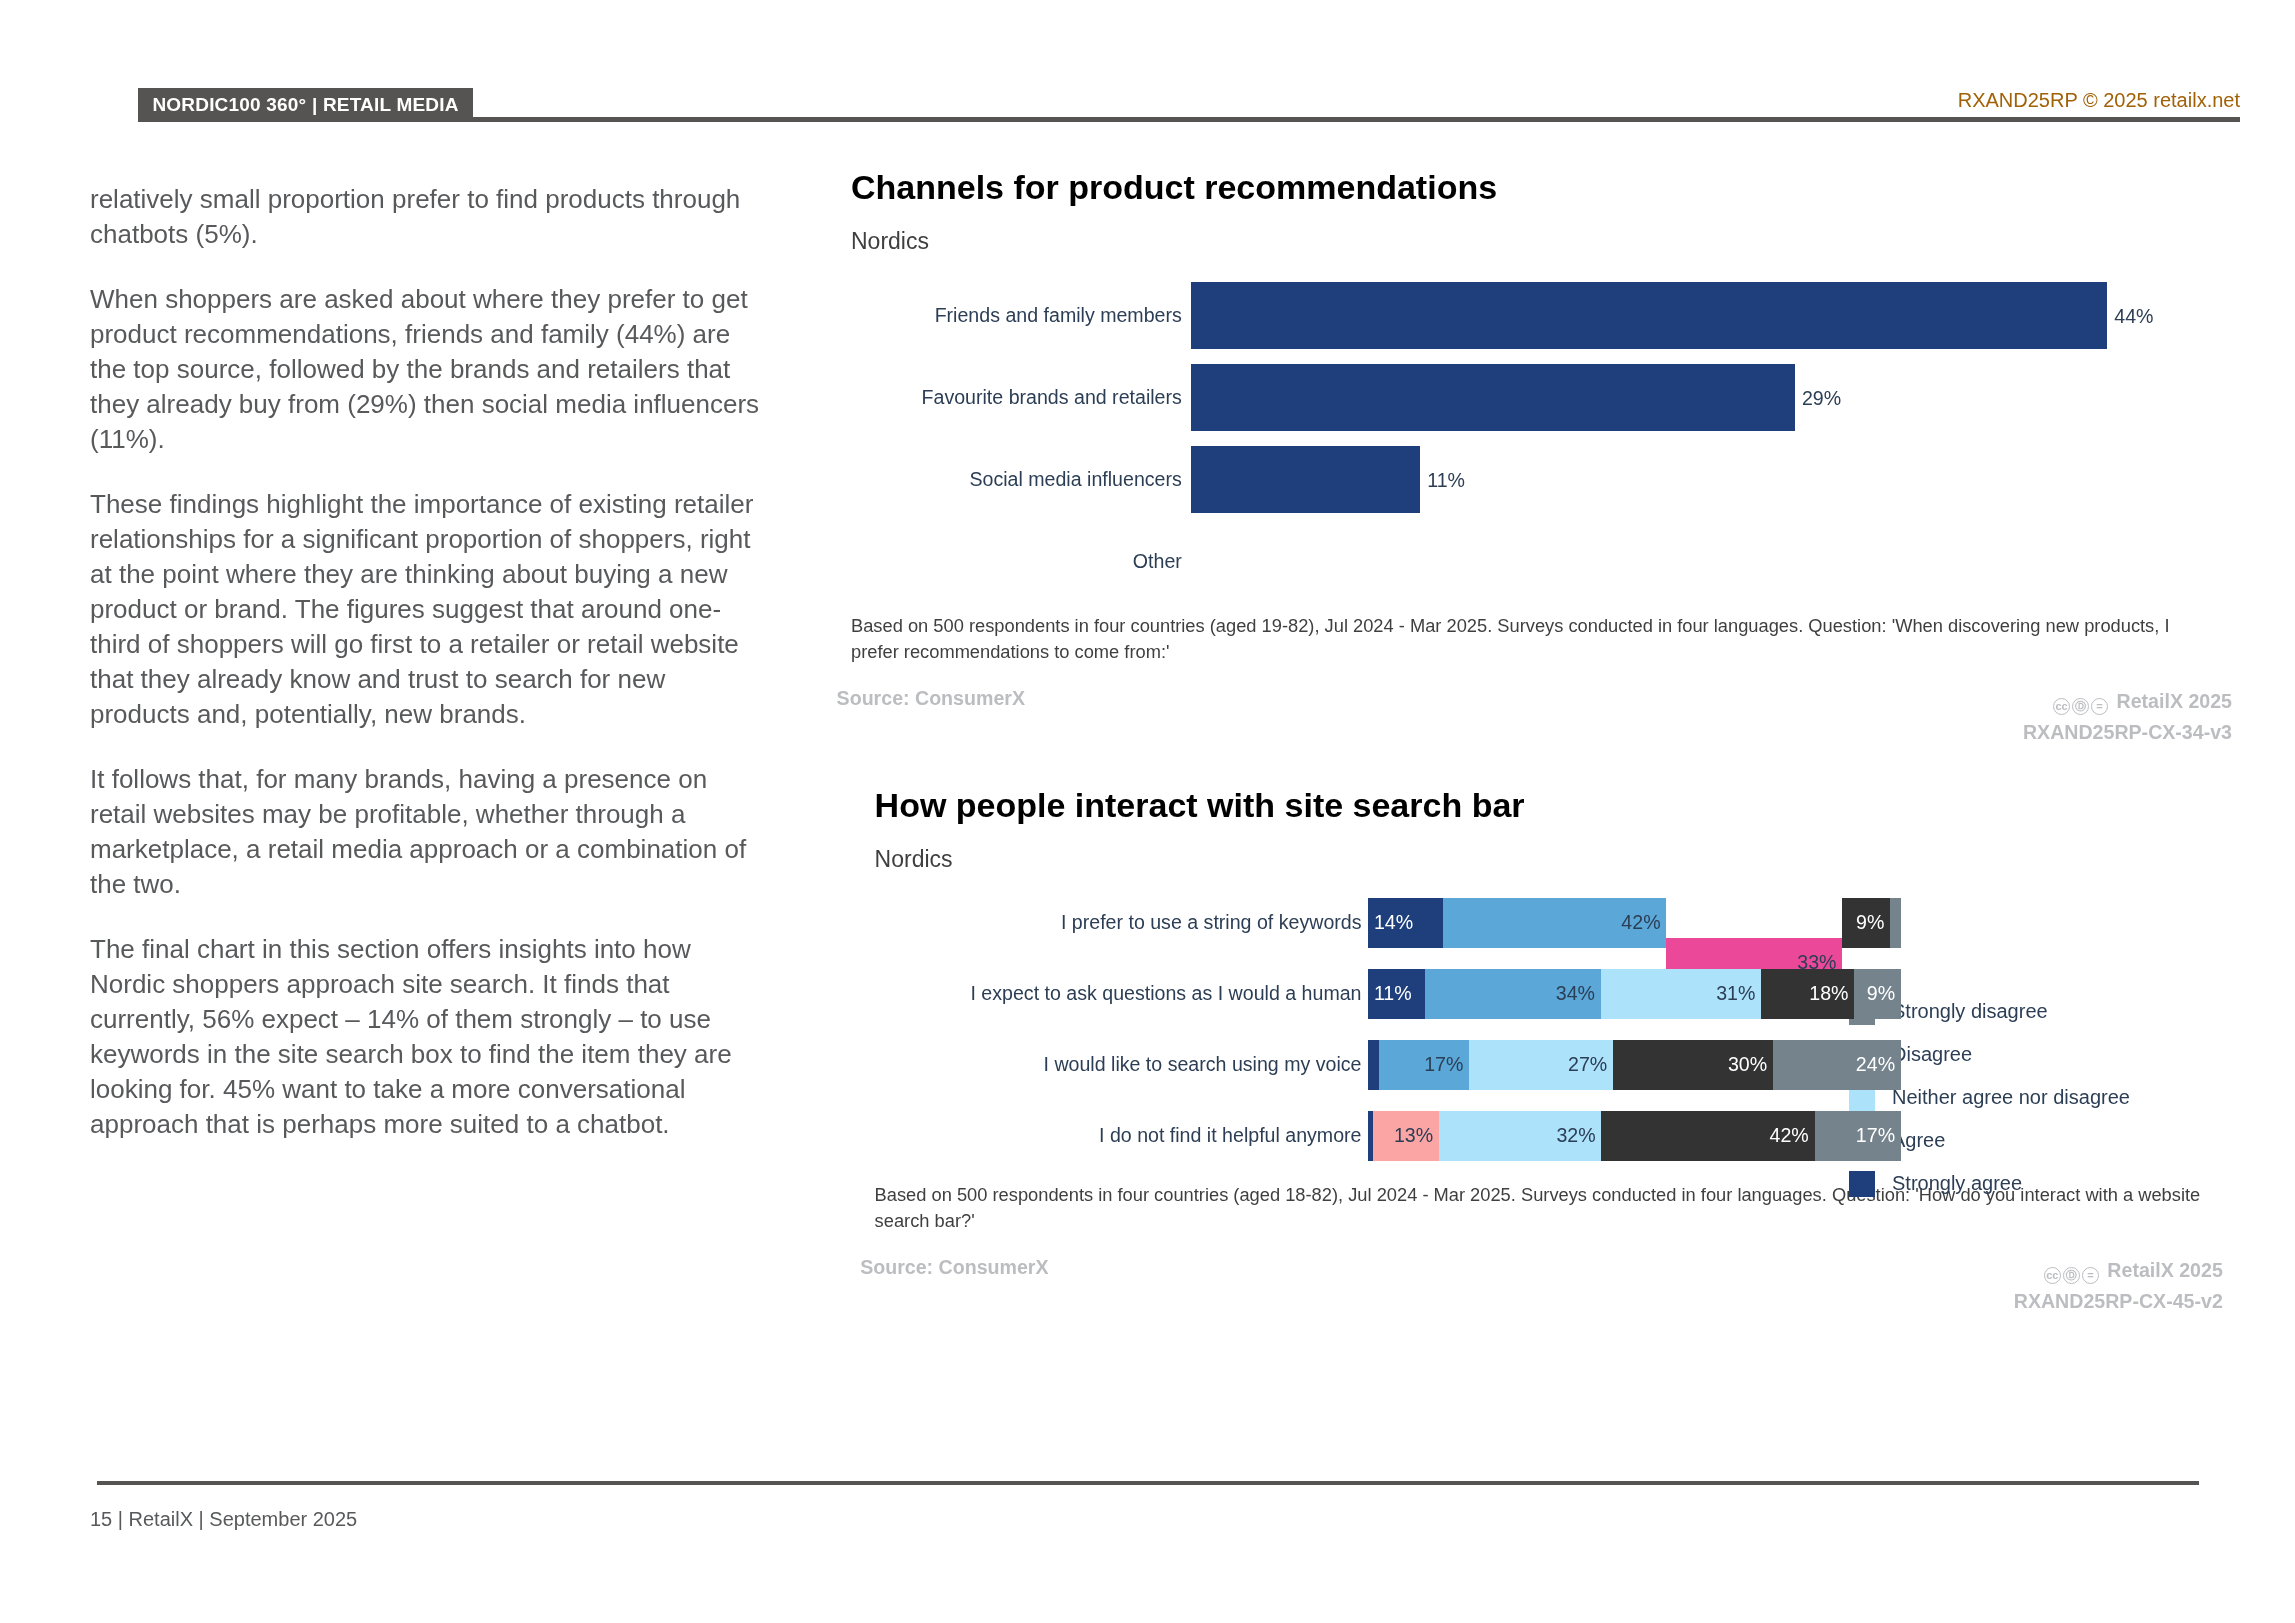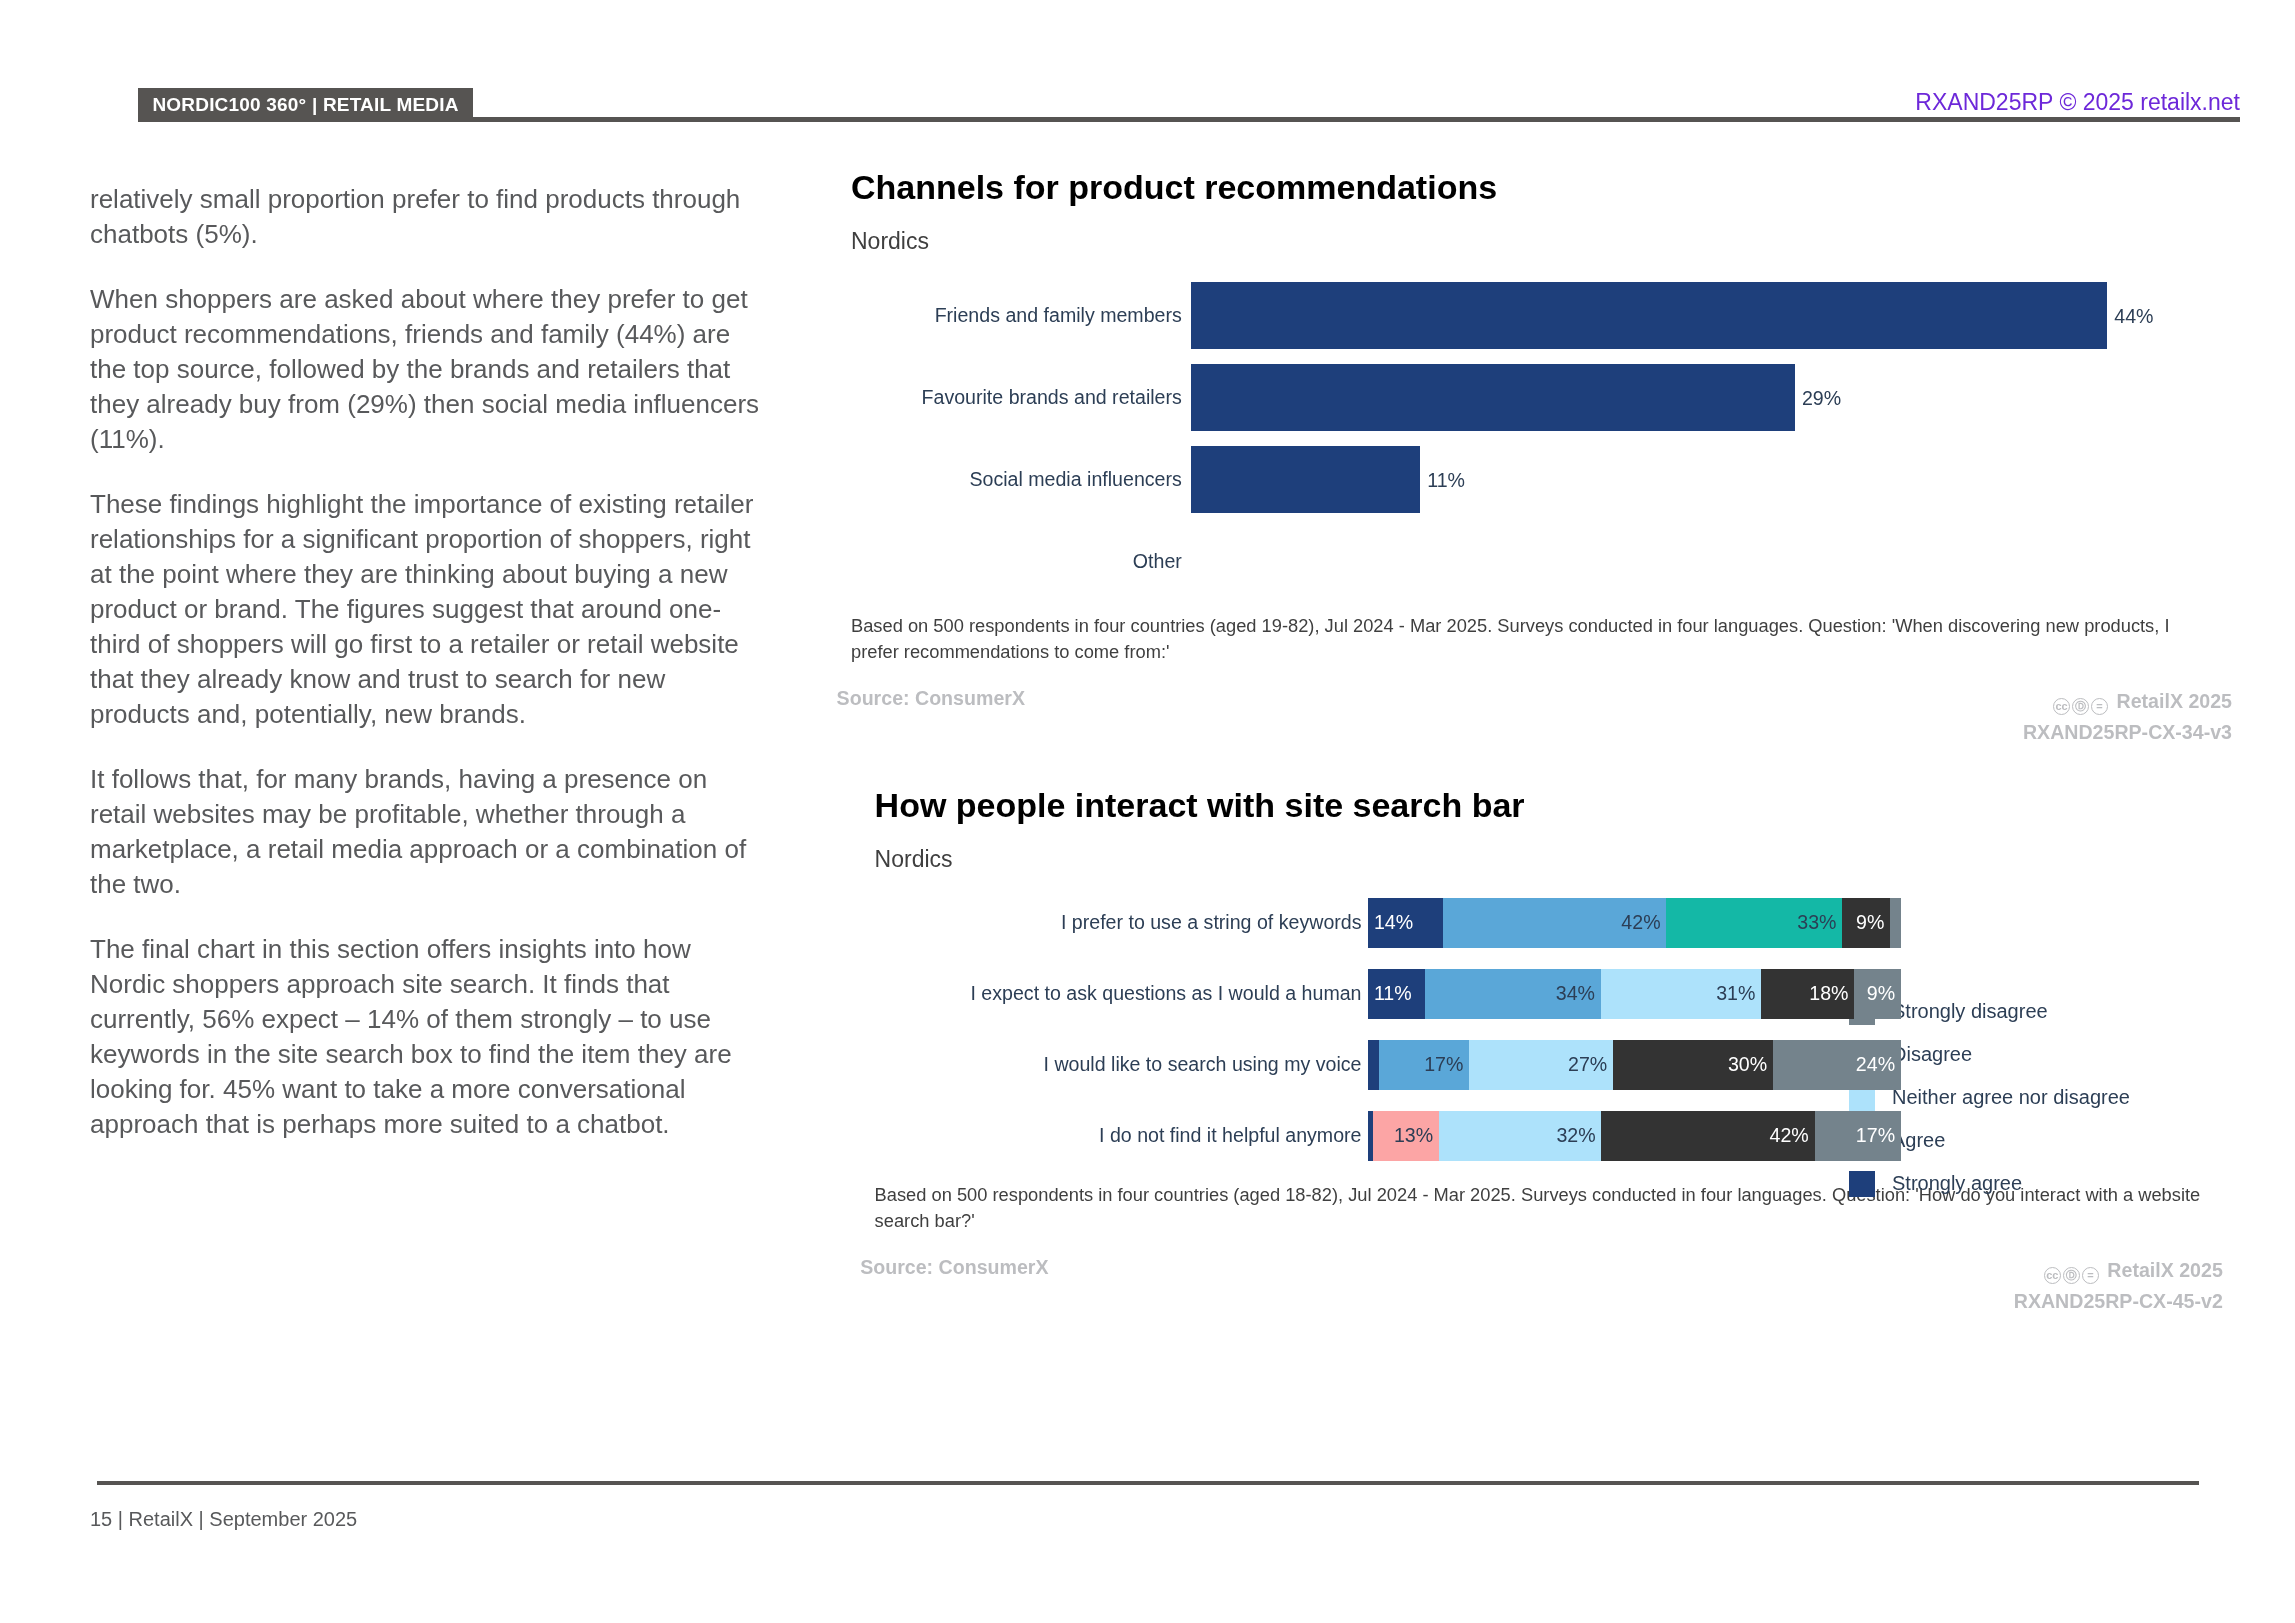--- a/index.html
+++ b/index.html
@@ -21,21 +21,21 @@
     background:#565452; color:#ffffff;
     font-size:19px; font-weight:bold; letter-spacing:0.2px;
     display:flex; align-items:center; padding:0 14.4px;
     box-sizing:border-box; white-space:nowrap;
   }
   .header-rule {
     position:absolute; left:0; right:0; bottom:0; height:4.6px; background:#565452;
   }
   .header-right {
     position:absolute; right:0; top:1.3px;
-    font-size:23px; color:#6d28d9; white-space:nowrap;
+    font-size:20px; color:#a16207; white-space:nowrap;
   }
 
   
   .body-col {
     position:absolute; left:90px; top:182px; width:674px;
   }
   .body-col p {
     margin:0 0 30px 0;
     font-size:26px;
     line-height:35px;
@@ -213,21 +213,21 @@
         </div>
     <div class="stack-row">
           <div class="stack-label">I prefer to use a string of keywords</div>
           <div class="stack-track">
             <div class="seg" style="width: 14%; background: rgb(30, 63, 123);">
               <div class="seg-val left" style="color: rgb(255, 255, 255);">14%</div>
             </div>
             <div class="seg" style="width: 42%; background: rgb(90, 167, 216);">
               <div class="seg-val" style="color: rgb(44, 62, 85);">42%</div>
             </div>
-            <div class="seg" style="width: 33%; background: #14b8a6;">
+            <div class="seg" style="width: 33%; background: #ec4899; margin-top: 40px;">
               <div class="seg-val" style="color: rgb(44, 62, 85);">33%</div>
             </div>
             <div class="seg" style="width: 9%; background: rgb(51, 51, 51);">
               <div class="seg-val" style="color: rgb(255, 255, 255);">9%</div>
             </div>
             <div class="seg" style="width: 2%; background: rgb(116, 131, 140);"></div>
           </div>
         </div>
         <div class="stack-row">
           <div class="stack-label">I expect to ask questions as I would a human</div>

